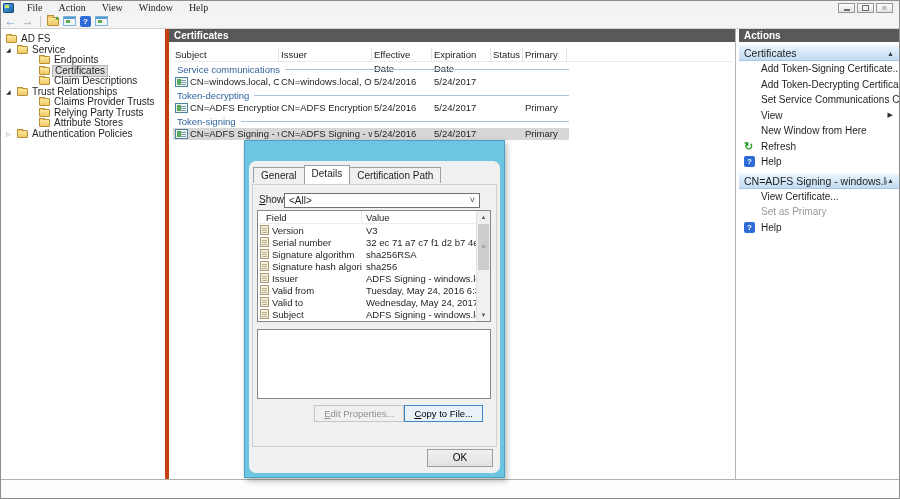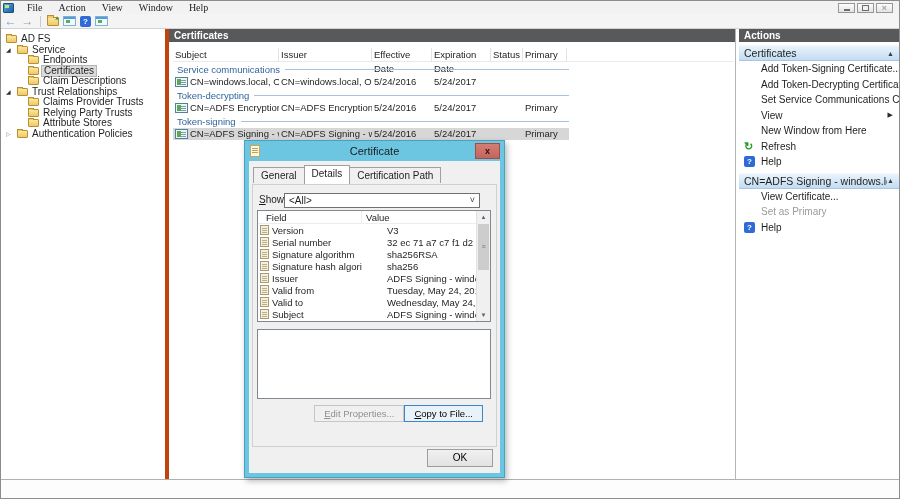--- a/index.html
+++ b/index.html
@@ -38,21 +38,21 @@
   .main { position:absolute; left:0; top:28px; right:0; height:450px; display:flex; }
   .tree-panel { width:168px; background:#fff; border-right:4px solid #c2410c; padding-top:5px; overflow:hidden; }
   .center-panel { flex:1; background:#fff; border-right:1px solid #b5b5b5; overflow:hidden; }
   .actions-panel { width:163px; background:#fff; padding-left:3px; overflow:hidden; }
   .bottom-strip { position:absolute; left:0; top:478px; right:0; height:21px; background:#fdfdfd; border-top:1px solid #b0b0b0; }
 
   
   .tree-row { height:10.5px; display:flex; align-items:center; white-space:nowrap; }
   .tree-row.lvl0 { padding-left:5px; }
   .tree-row.lvl1 { padding-left:5px; }
-  .tree-row.lvl2 { padding-left:27px;text-align:center; }
+  .tree-row.lvl2 { padding-left:38px;text-align:center; }
   .expander { width:11px; font-size:6px; color:#2b2b2b; text-align:left; }
   .expander.collapsed { color:#8a8a8a; }
   .folder-icon { width:11px; height:8px; background:linear-gradient(#fce79a,#efc868); border:1px solid #b98f33; border-radius:1px; position:relative; margin-right:4px; flex:none; }
   .folder-icon::before { content:""; position:absolute; left:-1px; top:-2px; width:4px; height:1px; background:#efc868; border:1px solid #b98f33; border-bottom:none; }
   .tree-label { line-height:10px; }
   .tree-row.sel .tree-label { background:#dcdcdc; border:1px solid #b3b3b3; padding:0 2px; margin-left:-2px; }
 
   
   .panel-hdr { height:13px; background:#58595b; color:#fff; font-weight:bold; line-height:13px; padding-left:5px; }
   .tbl { padding-left:4px; font-size:9.5px; }
@@ -81,36 +81,36 @@
   .refresh-glyph { color:#259c25; font-weight:bold; font-size:11px; line-height:13px; }
   .ap-item .help-box { position:absolute; left:5px; top:2px; }
   .submenu-arrow { position:absolute; right:6px; font-size:7px; color:#2b2b2b; }
 
   
   .dialog { position:absolute; left:243px; top:139px; width:261px; height:338px; background:#6dc6e1; border:1px solid #4aa0bf; box-shadow:2px 3px 6px rgba(0,0,0,.28); z-index:10; }
   .dlg-titlebar { position:relative; height:20px; text-align:center; font-size:11px; line-height:20px; color:#1b1b1b; }
   .dlg-icon { position:absolute; left:5px; top:4px; width:10px; height:12px; background:#fdf6e3; border:1px solid #c9a84c; }
   .dlg-icon::after { content:""; position:absolute; left:1px; top:2px; width:6px; height:1px; background:#b4a26a; box-shadow:0 2px 0 #b4a26a, 0 4px 0 #b4a26a; }
   .dlg-close { position:absolute; right:4px; top:2px; width:25px; height:16px; background:linear-gradient(#d47d74,#c4655c); border:1px solid #9c4f47; color:#2c1210; font-weight:bold; font-size:9px; text-align:center; line-height:14px; cursor:default; }
-  .dlg-body { position:absolute; left:4px; right:4px; top:20px; bottom:4px; background:#f0f0f0; }
+  .dlg-body { position:absolute; left:4px; right:4px; top:20px; bottom:4px; background:#f0f0f0;border-radius:7px; }
   .tabs { position:absolute; top:6px; left:4px; display:flex; z-index:3; }
   .tab { padding:0 7px; height:16px; line-height:16px; background:#f0f0f0; border:1px solid #9f9f9f; border-bottom:none; margin-right:-1px; position:relative; }
   .tab.active { background:#fff; height:19px; margin-top:-2px; z-index:4; }
   .tab-page { position:absolute; top:23px; left:3px; right:3px; height:263px; background:#f0f0f0; border:1px solid #d0d0d0; z-index:1; }
   .show-row { position:absolute; top:8px; left:6px; right:8px; height:15px; }
   .show-label { position:absolute; left:0; top:1px; }
   .show-select { position:absolute; left:25px; width:196px; height:15px; background:#fff; border:1px solid #707070; line-height:13px; padding-left:4px; }
   .select-chevron { position:absolute; right:4px; top:0; font-size:9px; color:#404040; }
   .fv-list { position:absolute; left:4px; top:25px; right:5px; height:112px; background:#fff; border:1px solid #82888f; overflow:hidden; }
   .fv-inner { position:absolute; left:0; top:0; right:14px; bottom:0; font-size:9.5px; }
   .fv-hdr { display:flex; height:13px; align-items:center; border-bottom:1px solid #ededed; }
   .fv-hdr .fcol { border-right:1px solid #ededed; height:13px; line-height:13px; }
   .fcol { width:104px; padding-left:8px; overflow:hidden; white-space:nowrap; flex:none; }
   .vcol { flex:1; padding-left:4px; overflow:hidden; white-space:nowrap; }
-  .fv-row { display:flex; height:12px; align-items:center;gap:21px; }
+  .fv-row { display:flex; height:12px; align-items:center; }
   .fv-row .fcol { display:flex; align-items:center; padding-left:2px; }
   .doc-icon { width:9px; height:10px; background:#f5efdf; border:1px solid #a89a74; margin-right:3px; flex:none; position:relative; }
   .doc-icon::after { content:""; position:absolute; left:1px; top:2px; width:5px; height:1px; background:#bcae85; box-shadow:0 2px 0 #bcae85, 0 4px 0 #bcae85; }
   .fv-scroll { position:absolute; right:0; top:0; bottom:0; width:14px; background:#f0f0f0; border-left:1px solid #e2e2e2; }
   .scr-up,.scr-dn { position:absolute; left:0; right:0; height:12px; display:flex; align-items:center; justify-content:center; font-size:6px; color:#606060; }
   .scr-up{ top:0; } .scr-dn{ bottom:0; }
   .scr-thumb { position:absolute; left:1px; right:1px; top:13px; height:46px; background:#cdcdcd; display:flex; align-items:center; justify-content:center; color:#7a7a7a; font-size:7px; line-height:6px; }
   .preview-box { position:absolute; left:4px; top:144px; right:5px; height:70px; background:#fff; border:1px solid #82888f; }
   .btn-row { position:absolute; top:220px; right:13px; display:flex; }
   .dlg-btn { height:17px; padding:0 9px; font-size:9.5px; font-family:"Liberation Sans",sans-serif; background:linear-gradient(#f3f3f3,#e8e8e8); border:1px solid #acacac; line-height:15px; }
@@ -311,25 +311,20 @@
             <span class="help-box">?</span>
             <span>Help</span>
           </div>
         </div>
     </div>
   </div>
 
   <div class="bottom-strip"></div>
 
   <div class="dialog">
-    <div class="dlg-titlebar">
-      <span class="dlg-icon"></span>
-      <span>Certificate</span>
-      <span class="dlg-close">x</span>
-    </div>
     <div class="dlg-body">
       <div class="tabs">
           <span class="tab">General</span>
           <span class="tab active">Details</span>
           <span class="tab">Certification Path</span>
         </div>
       <div class="tab-page">
         <div class="show-row">
           <span class="show-label"><u>S</u>how:</span>
           <span class="show-select">

